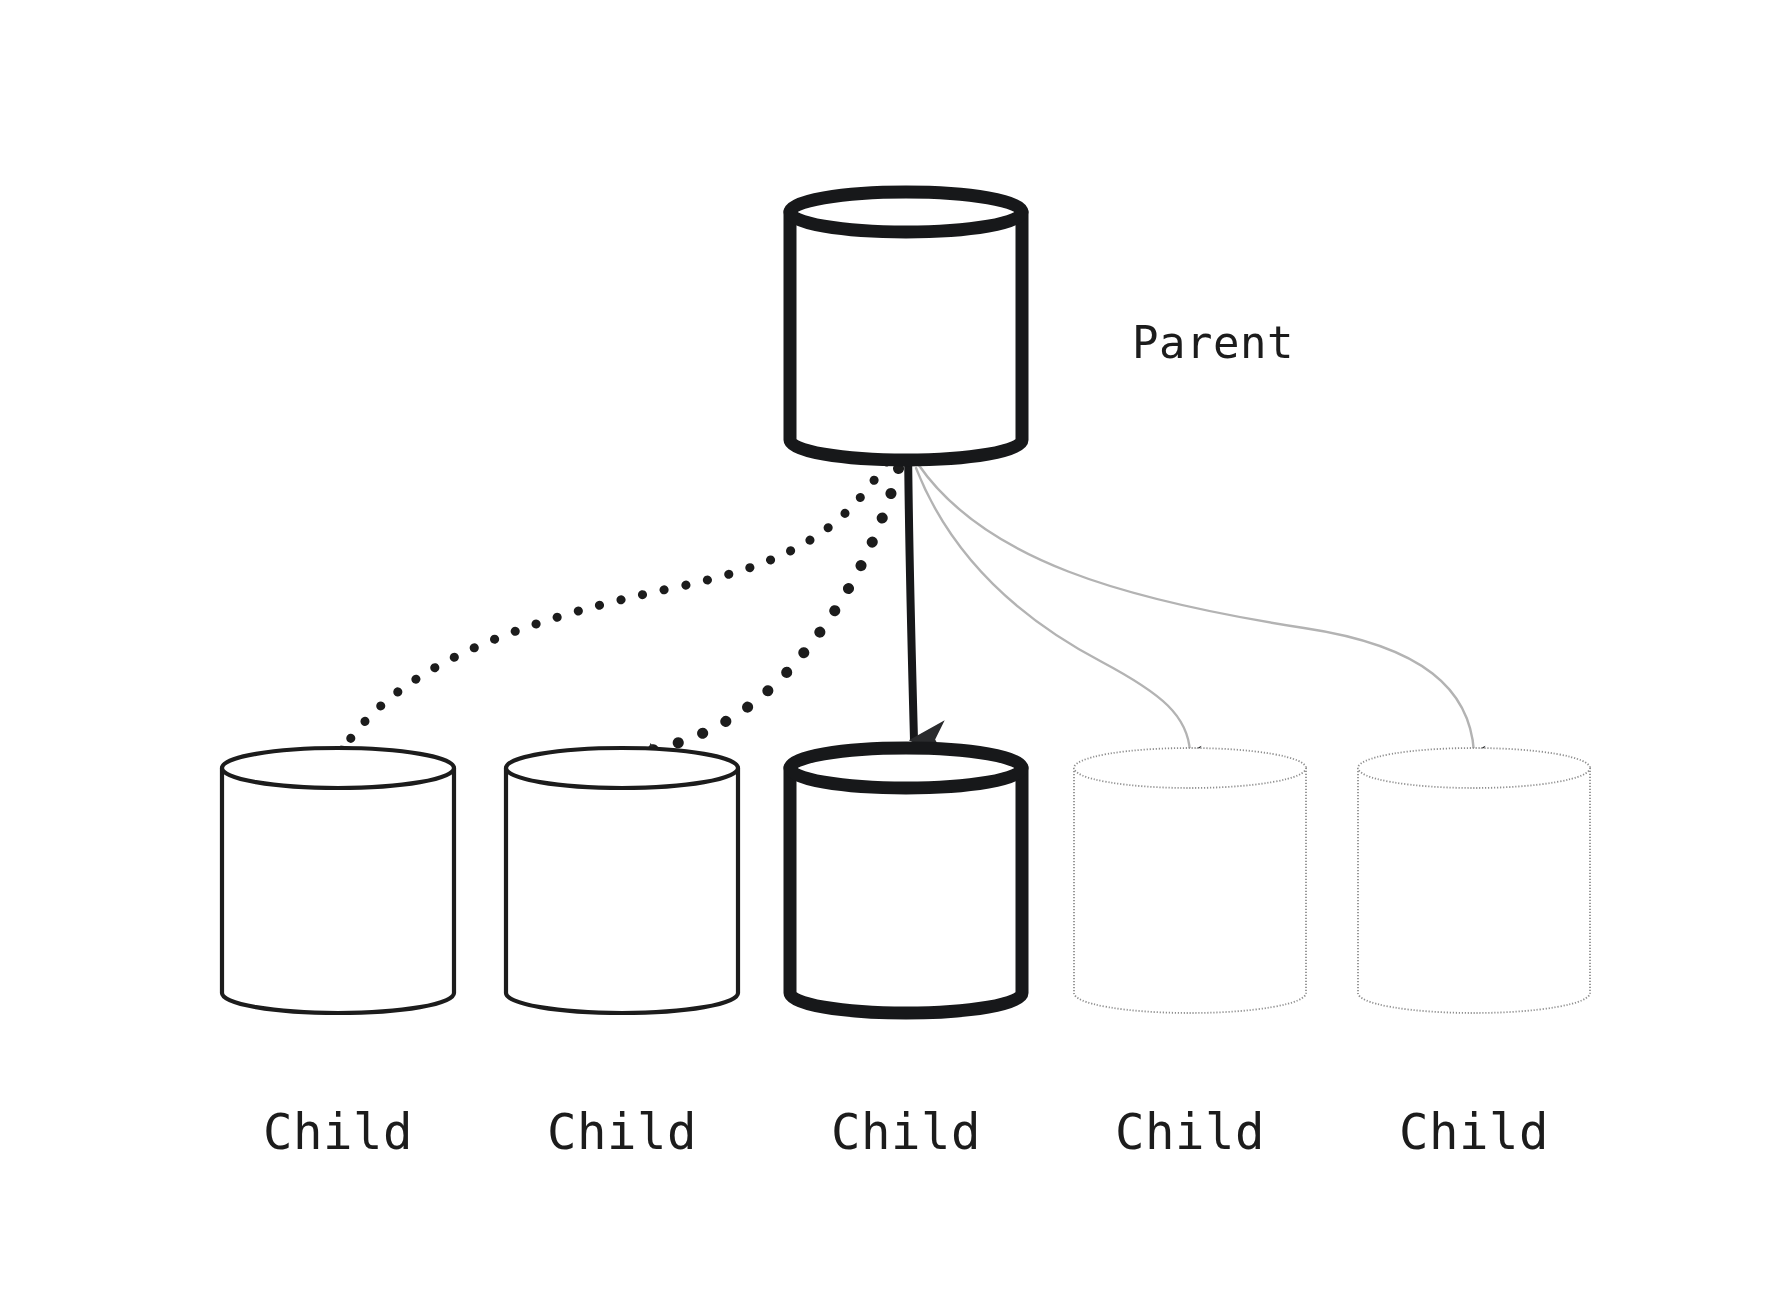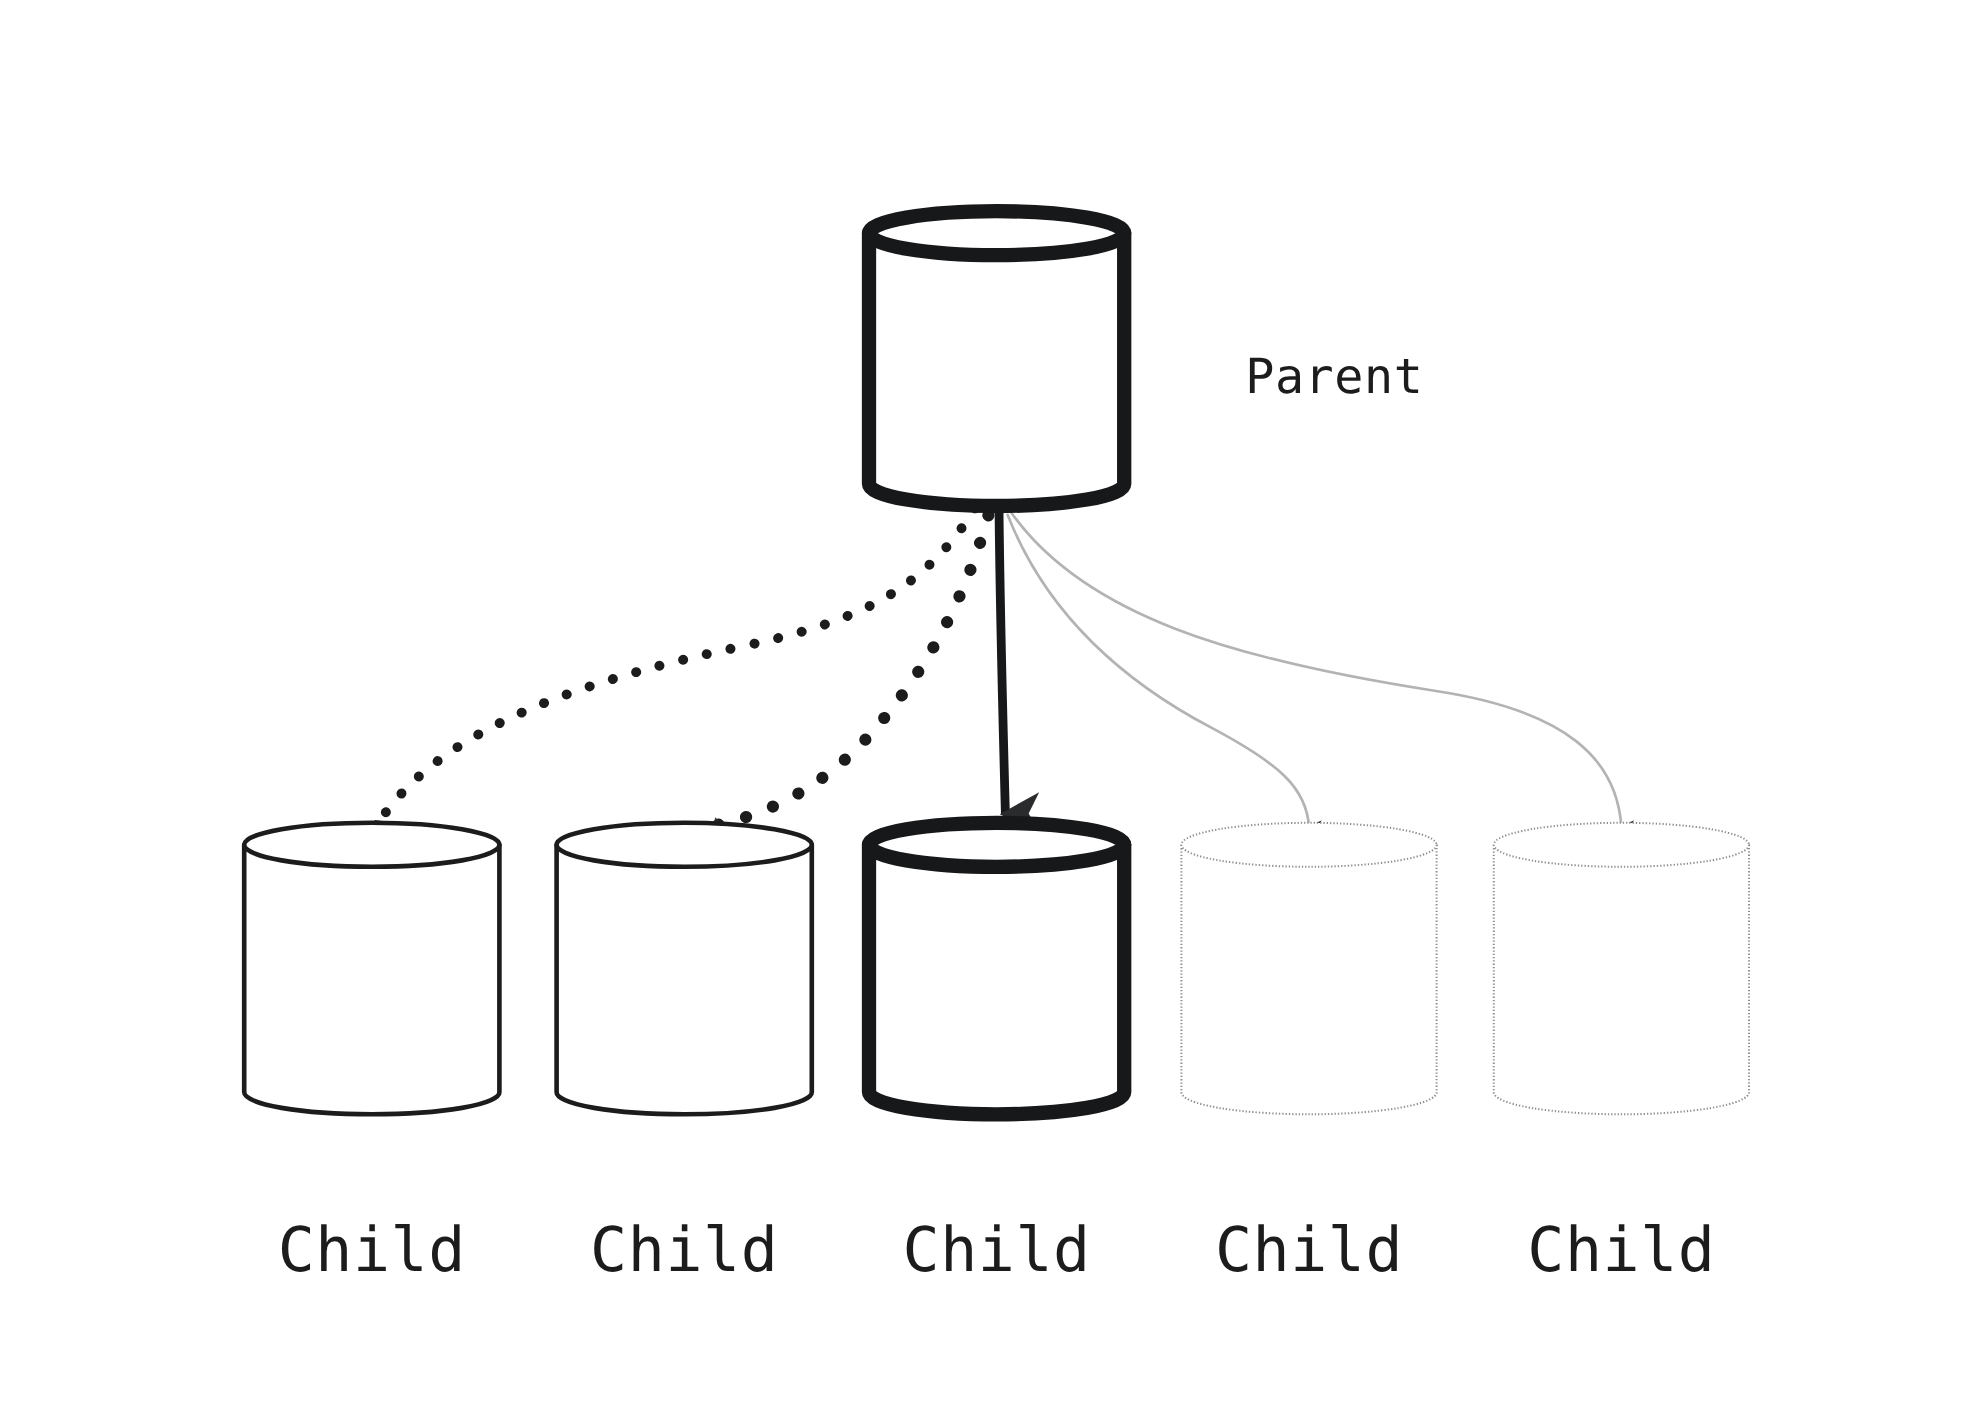--- a/index.html
+++ b/index.html
@@ -28,21 +28,21 @@
   }
   .node-label,
   .parent-label {
     position: absolute;
     font-family: "DejaVu Sans Mono", monospace;
     color: #1c1c1c;
     white-space: nowrap;
     -webkit-font-smoothing: antialiased;
   }
   .node-label {
-    font-size: 56px;
+    font-size: 49px;
     letter-spacing: 0.5px;
     text-align: center;
     transform: translateX(-50%);
   }
   .parent-label {
     font-size: 44px;
     letter-spacing: 0.5px;
   }
 </style>
 </head>

